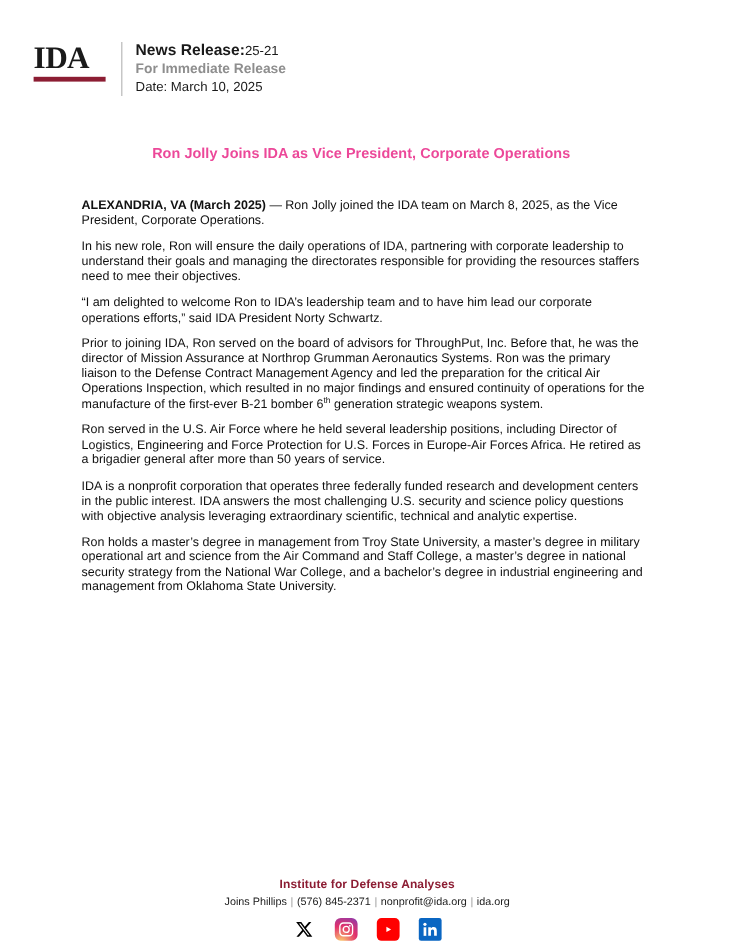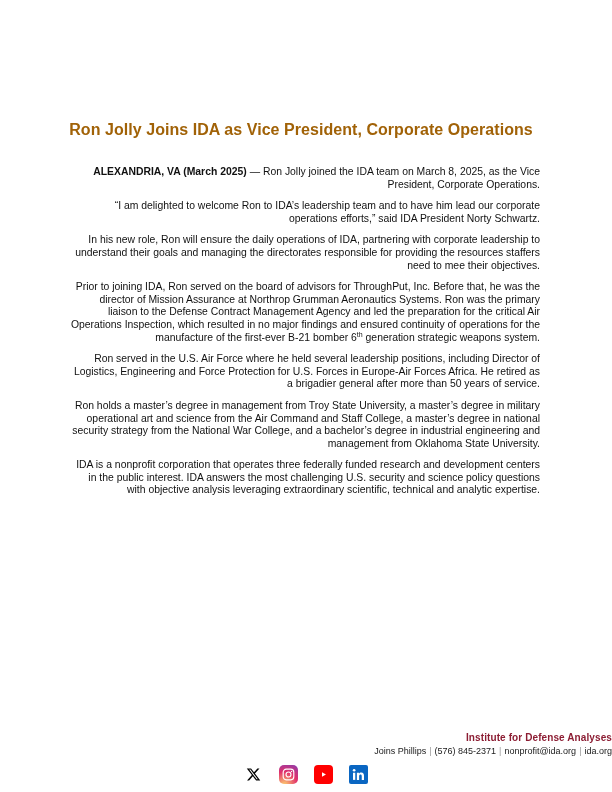--- a/index.html
+++ b/index.html
@@ -86,56 +86,56 @@
     margin-top: 1px;
   }
 
   
   .doc-title {
     position: absolute;
     left: 0;
     top: 121px;
     width: 602px;
     text-align: center;
-    font-size: 16px;
-    font-weight: bold;
-    color: #a16207;
+    font-size: 12px;
+    font-weight: bold;
+    color: #ec4899;
     letter-spacing: 0.05px;
   }
 
   
   .body-area {
     position: absolute;
     left: 68px;
     top: 166px;
     width: 472px;
   }
   .para {
     font-size: 10.4px;
     line-height: 12.6px;
     color: #111111;
     margin: 0 0 9px 0;
-    text-align: right;
+    text-align: left;
   }
   .para b {
     font-weight: bold;
   }
   .para sup {
     font-size: 7px;
     vertical-align: super;
     line-height: 0;
   }
 
   
   .footer {
     position: absolute;
     left: 0;
     top: 732px;
     width: 612px;
-    text-align: right;
+    text-align: center;
   }
   .footer-org {
     font-size: 10px;
     font-weight: bold;
     color: #8c1d33;
     letter-spacing: 0.1px;
     margin-bottom: 3px;
   }
   .footer-contact {
     font-size: 9px;
@@ -176,42 +176,60 @@
   .icon-li {
     background: #0a66c2;
     border-radius: 2px;
   }
 </style>
 </head>
 <body>
 
 <div class="page">
 
+  <div class="header">
+
+    <div class="logo-block">
+      <div class="logo-word">IDA</div>
+      <div class="logo-rule"></div>
+    </div>
+
+    <div class="header-divider"></div>
+
+    <div class="header-text">
+      <div class="hl-1">
+        <span class="nr-label">News Release:</span><span class="nr-number">25-21</span>
+      </div>
+      <div class="hl-2">For Immediate Release</div>
+      <div class="hl-3">Date: March 10, 2025</div>
+    </div>
+
+  </div>
 
   <div class="doc-title">Ron Jolly Joins IDA as Vice President, Corporate Operations</div>
 
   <div class="body-area">
 
     <p class="para">
       <b>ALEXANDRIA, VA (March 2025)</b><span> — </span><span>Ron Jolly joined the IDA team on March 8, 2025, as the Vice President, Corporate Operations.</span>
     </p>
 
+    <p class="para">In his new role, Ron will ensure the daily operations of IDA, partnering with corporate leadership to understand their goals and managing the directorates responsible for providing the resources staffers need to mee their objectives.</p>
+
     <p class="para">“I am delighted to welcome Ron to IDA’s leadership team and to have him lead our corporate operations efforts,” said IDA President Norty Schwartz.</p>
-
-    <p class="para">In his new role, Ron will ensure the daily operations of IDA, partnering with corporate leadership to understand their goals and managing the directorates responsible for providing the resources staffers need to mee their objectives.</p>
 
     <p class="para">
       <span>Prior to joining IDA, Ron served on the board of advisors for ThroughPut, Inc. Before that, he was the director of Mission Assurance at Northrop Grumman Aeronautics Systems. Ron was the primary liaison to the Defense Contract Management Agency and led the preparation for the critical Air Operations Inspection, which resulted in no major findings and ensured continuity of operations for the manufacture of the first-ever B-21 bomber 6</span><sup>th</sup><span> generation strategic weapons system.</span>
     </p>
 
     <p class="para">Ron served in the U.S. Air Force where he held several leadership positions, including Director of Logistics, Engineering and Force Protection for U.S. Forces in Europe-Air Forces Africa. He retired as a brigadier general after more than 50 years of service.</p>
 
+    <p class="para">IDA is a nonprofit corporation that operates three federally funded research and development centers in the public interest. IDA answers the most challenging U.S. security and science policy questions with objective analysis leveraging extraordinary scientific, technical and analytic expertise.</p>
+
     <p class="para">Ron holds a master’s degree in management from Troy State University, a master’s degree in military operational art and science from the Air Command and Staff College, a master’s degree in national security strategy from the National War College, and a bachelor’s degree in industrial engineering and management from Oklahoma State University.</p>
-
-    <p class="para">IDA is a nonprofit corporation that operates three federally funded research and development centers in the public interest. IDA answers the most challenging U.S. security and science policy questions with objective analysis leveraging extraordinary scientific, technical and analytic expertise.</p>
 
   </div>
 
   <div class="footer">
 
     <div class="footer-org">Institute for Defense Analyses</div>
 
     <div class="footer-contact">
       <span>Joins Phillips</span><span class="sep">|</span><span>(576) 845-2371</span><span class="sep">|</span><span>nonprofit@ida.org</span><span class="sep">|</span><span>ida.org</span>
     </div>

